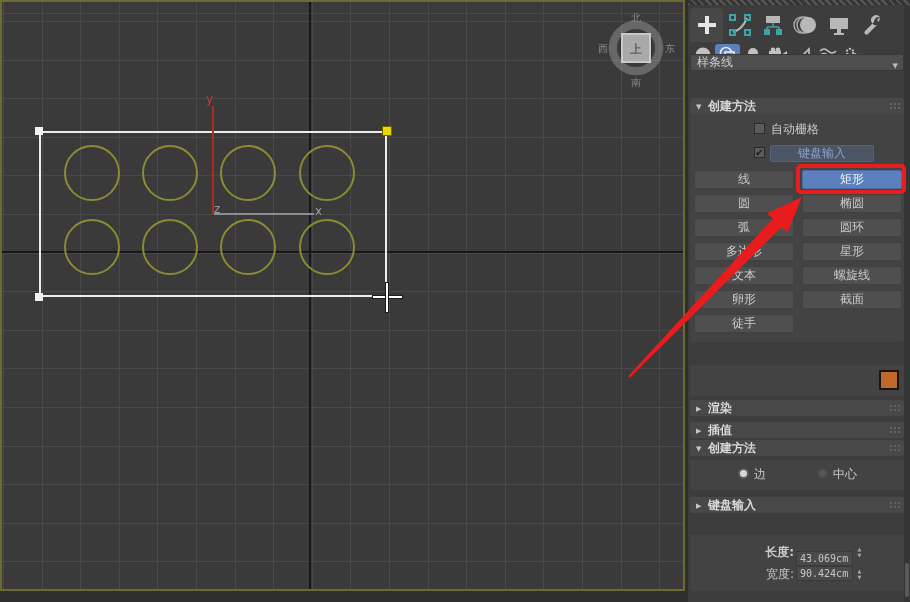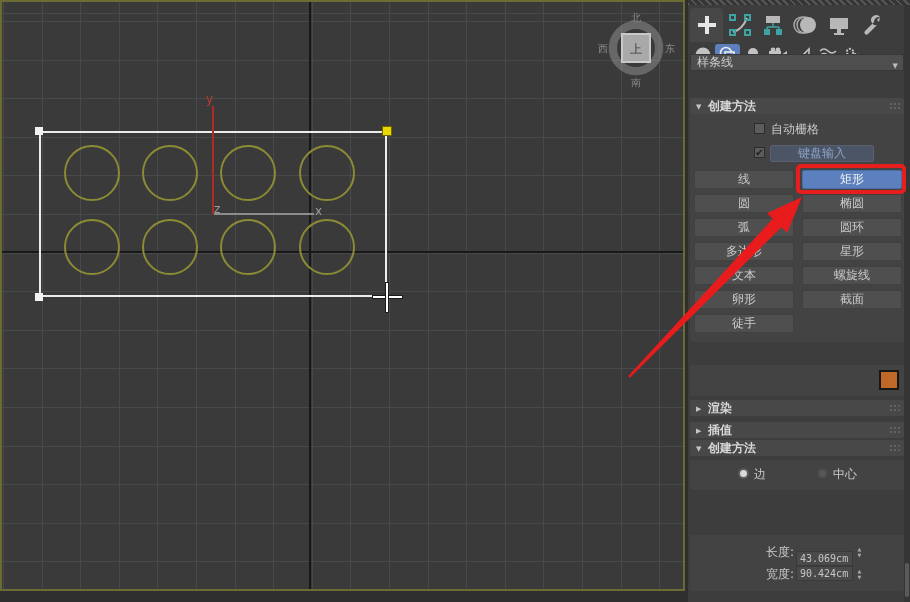--- a/index.html
+++ b/index.html
@@ -277,23 +277,27 @@
     <span class="tri">▼</span><span>创建方法</span>
     <span class="grip"></span>
   </div>
   <div class="rollout-body" style="top:460px; height:30px;">
     <div class="radio sel" style="left:48px; top:8px;"></div>
     <div class="radio-label" style="left:64px; top:6px;">边</div>
     <div class="radio unsel" style="left:127px; top:8px;"></div>
     <div class="radio-label" style="left:143px; top:6px;">中心</div>
   </div>
 
+  <div class="rollout-header" style="top:497px;">
+    <span class="tri">▶</span><span>键盘输入</span>
+    <span class="grip"></span>
+  </div>
 
   <div class="rollout-body" style="top:535px; height:56px;">
-    <div class="param-label" style="left:40px; top:9px;">长度:</div>
+    <div class="param-label" style="left:40px; top:9px;font-weight:bold;">长度:</div>
     <div class="param-field" style="top:16px;">43.069cm</div>
     <div class="spinner" style="top:9px;">
         <span>▲</span>
         <span>▼</span>
       </div>
     <div class="param-label" style="left:40px; top:31px;">宽度:</div>
     <div class="param-field" style="top:31px;">90.424cm</div>
     <div class="spinner" style="top:31px;">
         <span>▲</span>
         <span>▼</span>

